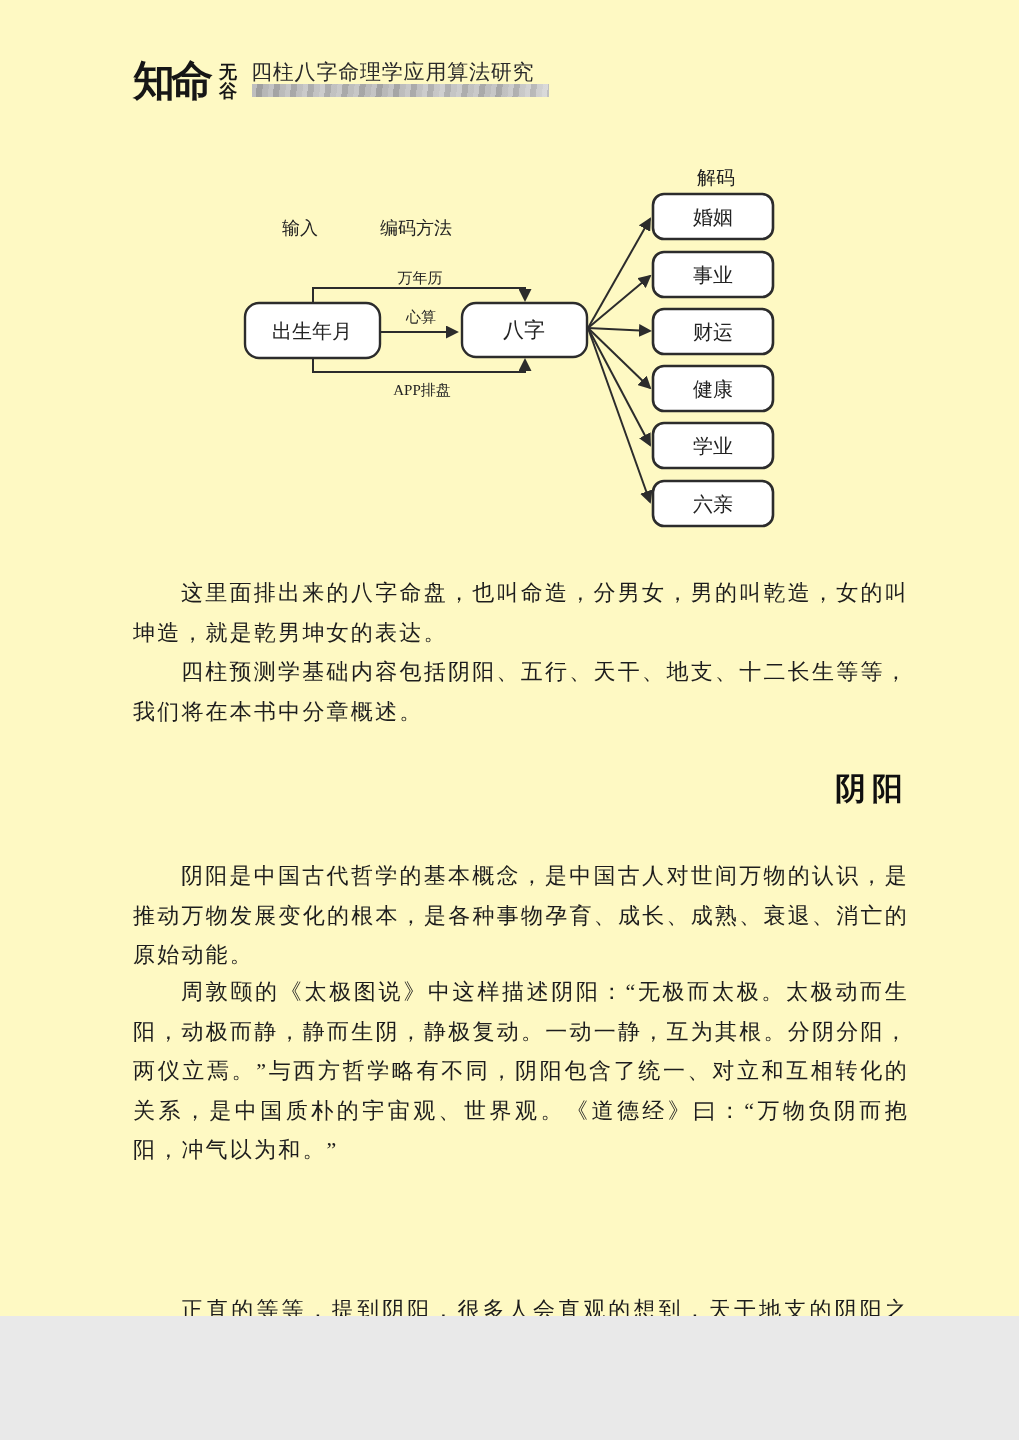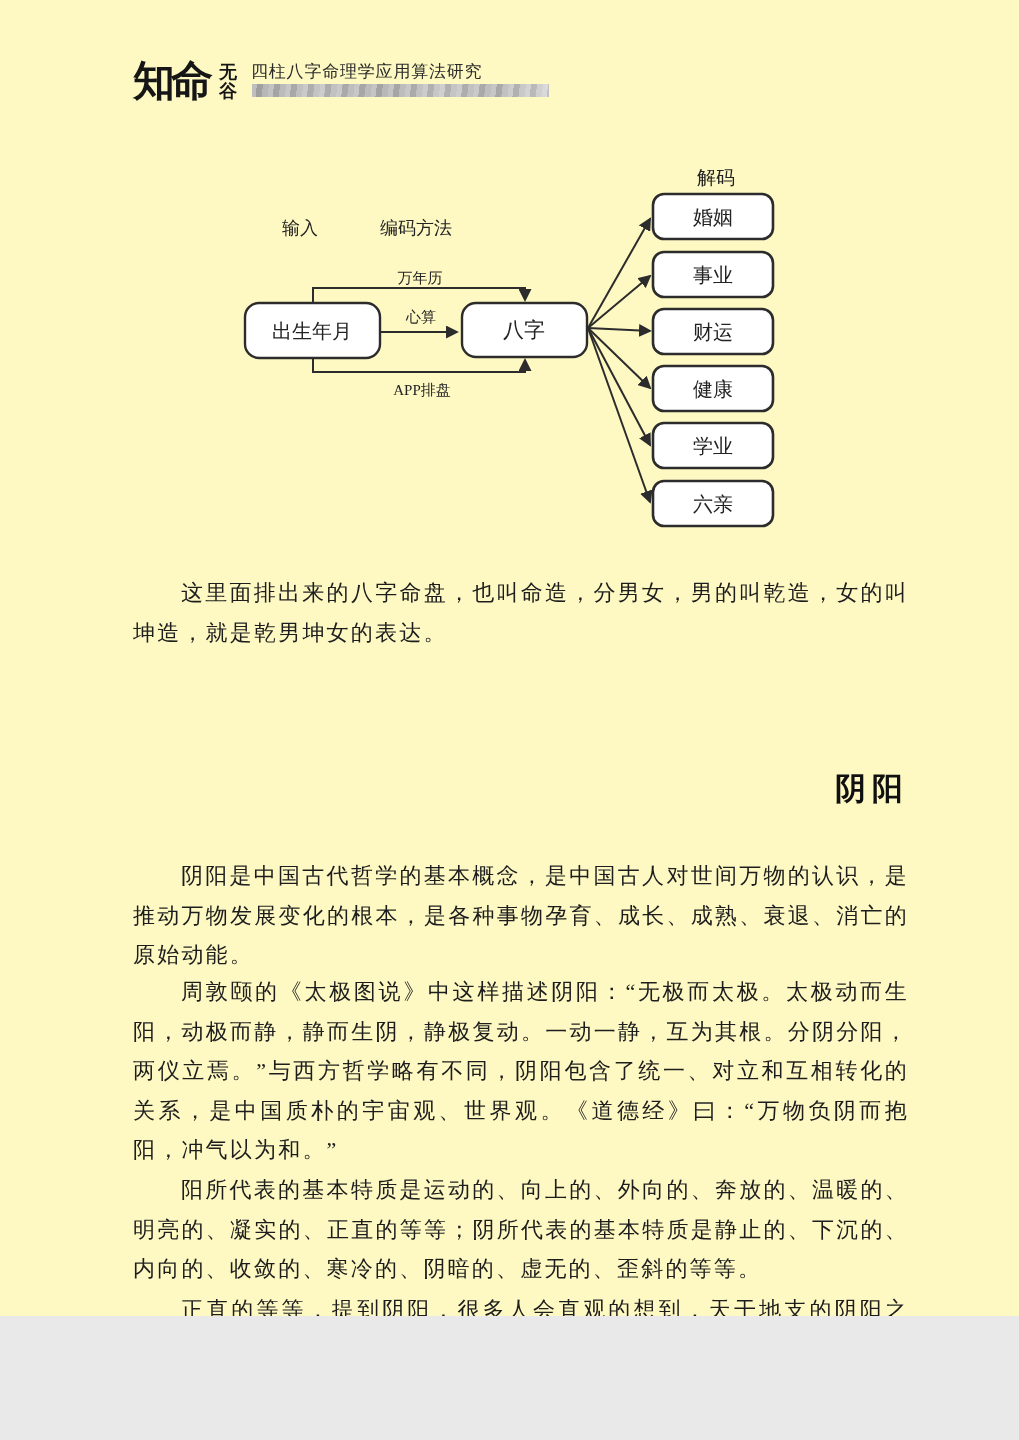--- a/index.html
+++ b/index.html
@@ -18,21 +18,21 @@
     font-size:42px;font-weight:bold;letter-spacing:-4px;
     color:#161616;line-height:42px;
   }
   .logo-stack{
     position:absolute;left:217px;top:63px;
     width:22px;font-size:18px;font-weight:bold;line-height:19px;
     color:#161616;text-align:center;
   }
   .header-subtitle{
     position:absolute;left:251px;top:61px;
-    font-size:17px;letter-spacing:0.8px;color:#2a2a2a;
+    font-size:21px;letter-spacing:0.8px;color:#2a2a2a;
     line-height:22px;white-space:nowrap;
   }
   .header-bar{
     position:absolute;left:252px;top:84px;width:297px;height:13px;
     background:
       repeating-linear-gradient(97deg,rgba(255,255,255,.25) 0 5px,rgba(0,0,0,.07) 5px 11px,rgba(255,255,255,.12) 11px 17px),
       linear-gradient(90deg,#a9a9a9,#bcbcbc 22%,#aeaeae 45%,#c0c0c0 63%,#b3b3b3 82%,#cfcfcf);
   }
   
   .diagram{position:absolute;left:230px;top:150px;}
@@ -131,23 +131,23 @@
       <rect class="shape" x="423" y="273" width="120" height="45" rx="11" stroke-width="2.6"></rect>
       <text x="483" y="303" font-size="20" text-anchor="middle">学业</text>
     </g>
     <g>
       <rect class="shape" x="423" y="331" width="120" height="45" rx="11" stroke-width="2.6"></rect>
       <text x="483" y="361" font-size="20" text-anchor="middle">六亲</text>
     </g>
   </svg>
 
   <p class="para" style="top:573px">这里面排出来的八字命盘，也叫命造，分男女，男的叫乾造，女的叫坤造，就是乾男坤女的表达。</p>
+  <p class="para" style="top:652px">四柱预测学基础内容包括阴阳、五行、天干、地支、十二长生等等，我们将在本书中分章概述。</p>
 
   <h2 class="section-heading">阴阳</h2>
 
   <p class="para" style="top:972px">周敦颐的《太极图说》中这样描述阴阳：“无极而太极。太极动而生阳，动极而静，静而生阴，静极复动。一动一静，互为其根。分阴分阳，两仪立焉。”与西方哲学略有不同，阴阳包含了统一、对立和互相转化的关系，是中国质朴的宇宙观、世界观。《道德经》曰：“万物负阴而抱阳，冲气以为和。”</p>
   <p class="para" style="top:856px">阴阳是中国古代哲学的基本概念，是中国古人对世间万物的认识，是推动万物发展变化的根本，是各种事物孕育、成长、成熟、衰退、消亡的原始动能。</p>
-  <p class="para" style="top:1170px">阳所代表的基本特质是运动的、向上的、外向的、奔放的、温暖的、明亮的、凝实的、正直的等等；阴所代表的基本特质是静止的、下沉的、内向的、收敛的、寒冷的、阴暗的、虚无的、歪斜的等等。</p>
   <p class="para" style="top:1290px">正直的等等，提到阴阳，很多人会直观的想到，天干地支的阴阳之分。</p>
 
   <div class="page-number">— 4 —</div>
 
 </div>
 
 </body></html>

